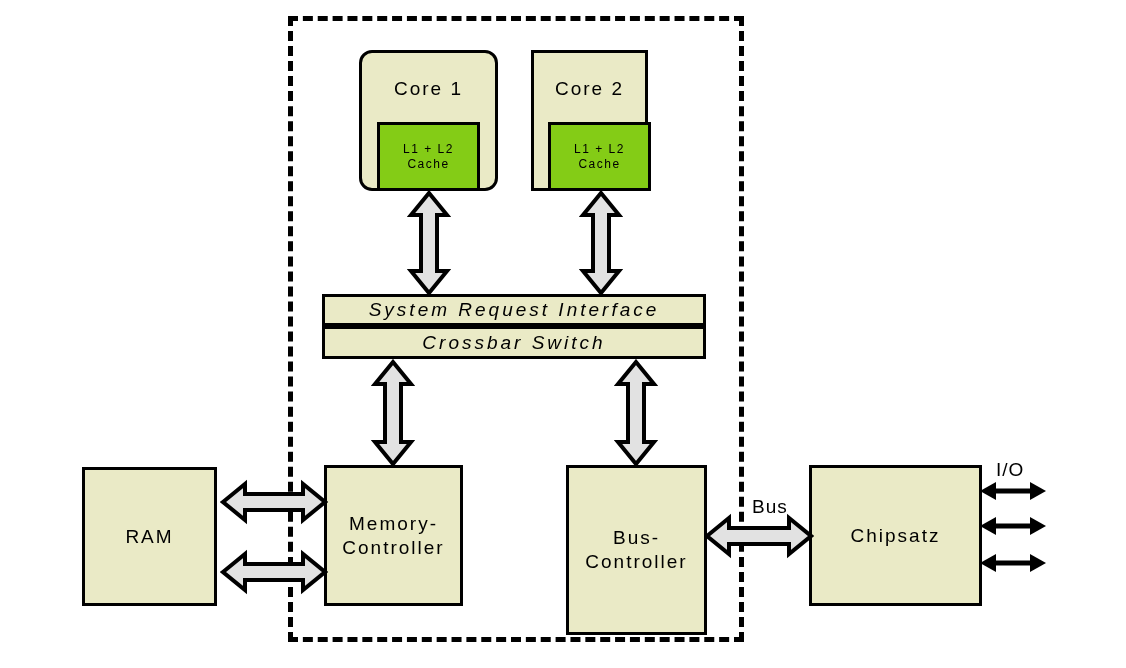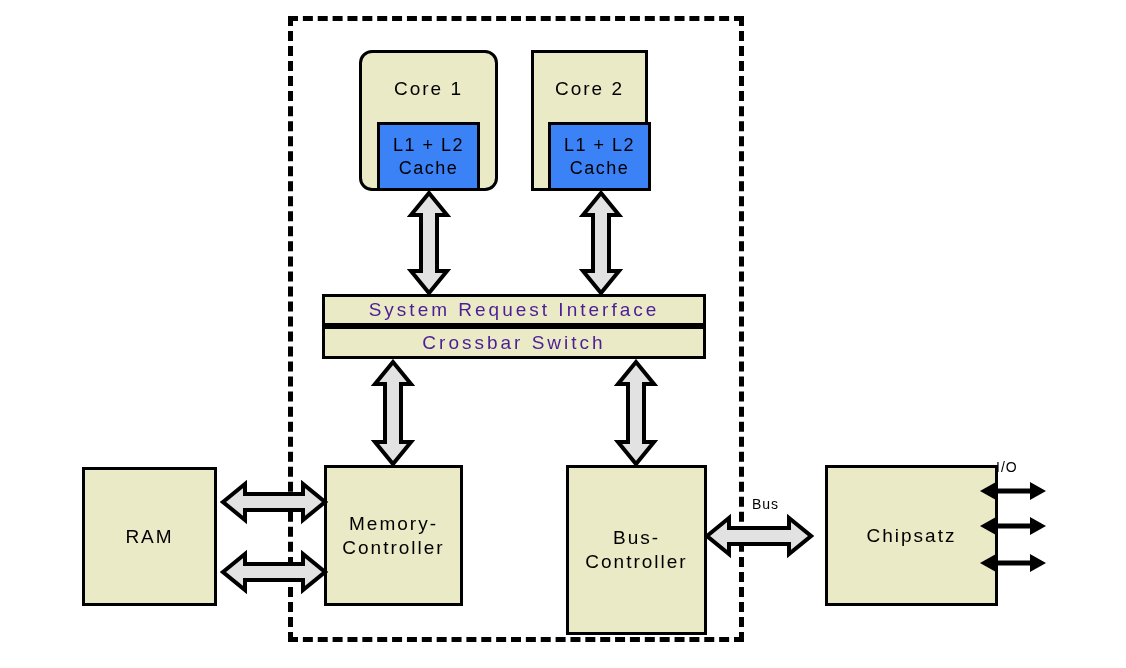--- a/index.html
+++ b/index.html
@@ -28,22 +28,22 @@
     align-items: center;
     justify-content: center;
     text-align: center;
     color: #000000;
     letter-spacing: 2px;
     line-height: 1.25;
     font-size: 19px;
     white-space: pre;
   }
   .block.cache {
-    background: #3b82f6;
-    font-size: 18px;
+    background: #84cc16;
+    font-size: 12px;
     letter-spacing: 1.5px;
   }
   .core-label {
     position: absolute;
     left: 0;
     right: 0;
     text-align: center;
     letter-spacing: 2px;
     font-size: 19px;
     color: #000;
@@ -51,22 +51,23 @@
   .bar {
     position: absolute;
     box-sizing: border-box;
     background: #eaeac6;
     border: 3px solid #000000;
     display: flex;
     align-items: center;
     justify-content: center;
     letter-spacing: 3px;
     font-size: 19px;
-    color: #4c1d95;
+    color: #000000;
     white-space: pre;
+    font-style: italic;
   }
   
   #chip-boundary {
     position: absolute;
     box-sizing: border-box;
     border: 5px dashed #000000;
     background: transparent;
   }
   
   .arrow {
@@ -81,21 +82,21 @@
   }
   .thin-arrow-line {
     stroke: #000000;
     stroke-width: 5;
     fill: none;
   }
   .thin-arrow-head { fill: #000000; }
   
   .label {
     position: absolute;
-    font-size: 14px;
+    font-size: 19px;
     letter-spacing: 1px;
     color: #000000;
     white-space: pre;
   }
 </style>
 </head>
 <body>
 
 <div id="canvas">
 
@@ -168,21 +169,21 @@
     <svg width="108" height="46" viewBox="0 0 108 46">
       <path class="arrow-body" d="M3 23 L25 5 L25 15 L83 15 L83 5 L105 23 L83 41 L83 31 L25 31 L25 41 Z"></path>
     </svg>
   </div>
 
   <div class="block" style="left:566px; top:465px; width:141px; height:170px;">
     <div>Bus-</div>
     <div>Controller</div>
   </div>
 
-  <div class="block" style="left:809px; top:465px; width:173px; height:141px;margin-left:16px;">
+  <div class="block" style="left:809px; top:465px; width:173px; height:141px;">
     <span>Chipsatz</span>
   </div>
 
   <div class="arrow" style="left:704px; top:513px;">
     <svg width="110" height="46" viewBox="0 0 110 46">
       <path class="arrow-body" d="M3 23 L25 5 L25 15 L85 15 L85 5 L107 23 L85 41 L85 31 L25 31 L25 41 Z"></path>
     </svg>
   </div>
 
   <div class="label" style="left:752px; top:496px;">Bus</div>

